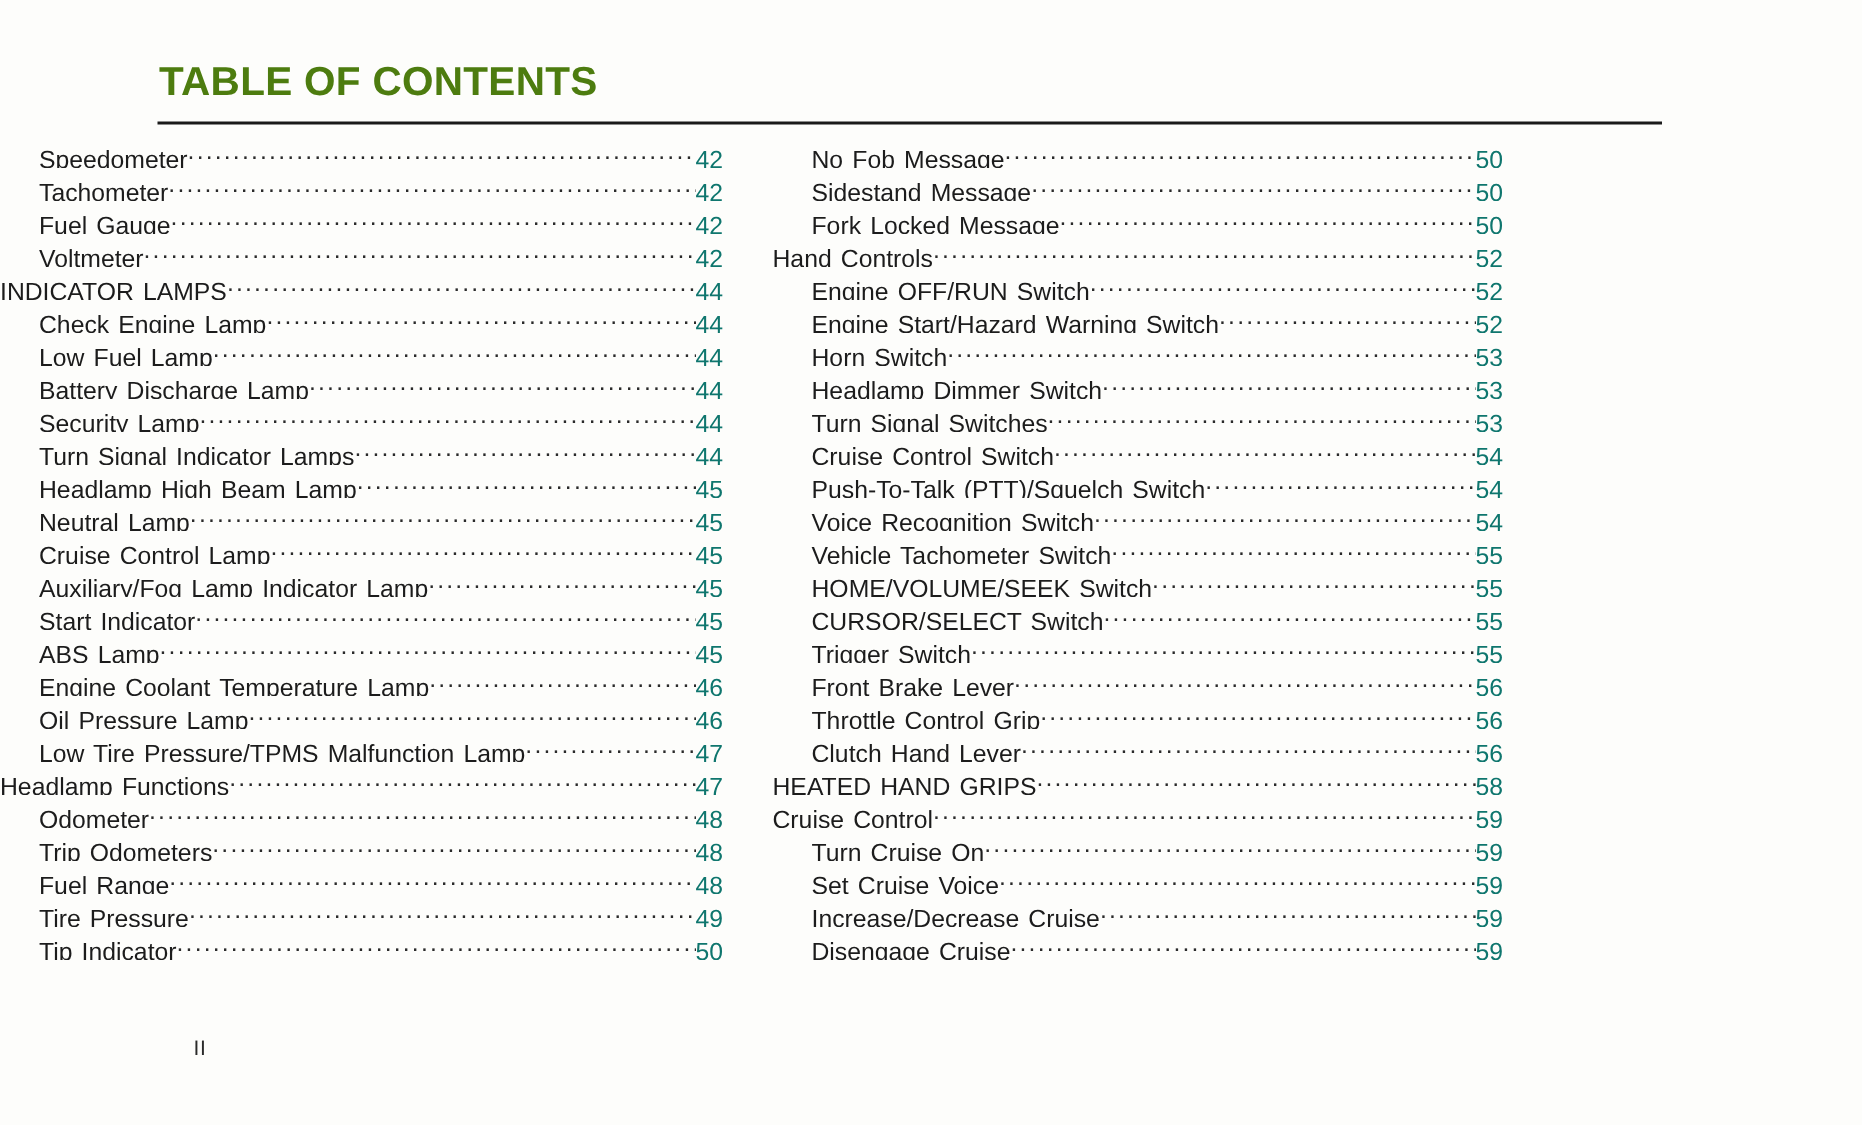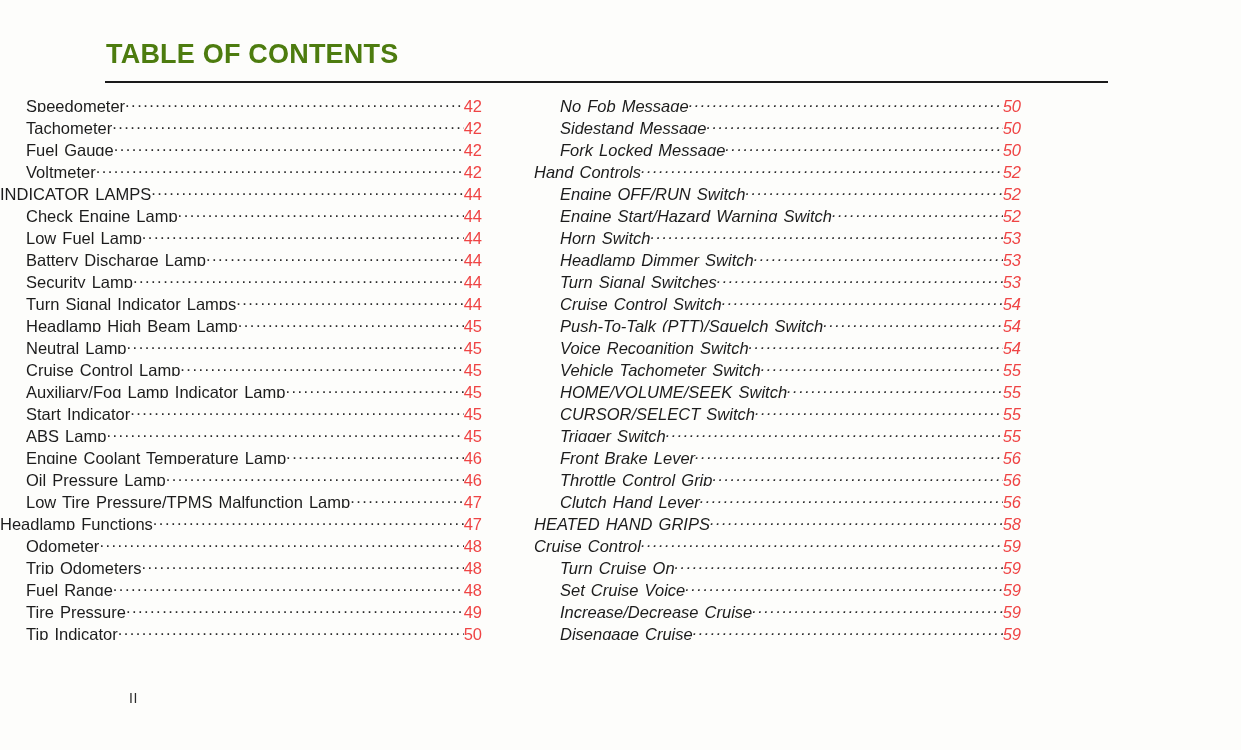--- a/index.html
+++ b/index.html
@@ -54,23 +54,22 @@
   .column {
     display: flex;
     flex-direction: column;
   }
 
   .column-left {
     width: 482px;
   }
 
   .column-right {
-    margin-left: 52px;
+    margin-left: 33px;
     width: 487px;
-    font-style: italic;
   }
 
   .toc-entry {
     display: flex;
     align-items: baseline;
     height: 22px;
     line-height: 22px;
     font-size: 16.5px;
     color: #1c1c1c;
     white-space: nowrap;
@@ -105,21 +104,21 @@
     font-size: 16.5px;
     letter-spacing: 1.45px;
     color: #2a2a2a;
     line-height: 22px;
   }
 
   .entry-page {
     flex: 0 0 auto;
     text-align: right;
     font-size: 16.5px;
-    color: #ef4444;
+    color: #0f766e;
   }
 
   .folio {
     position: absolute;
     left: 105px;
     top: 690px;
     font-size: 14px;
     color: #2a2a2a;
     letter-spacing: 0.5px;
     margin-left: 24px;

